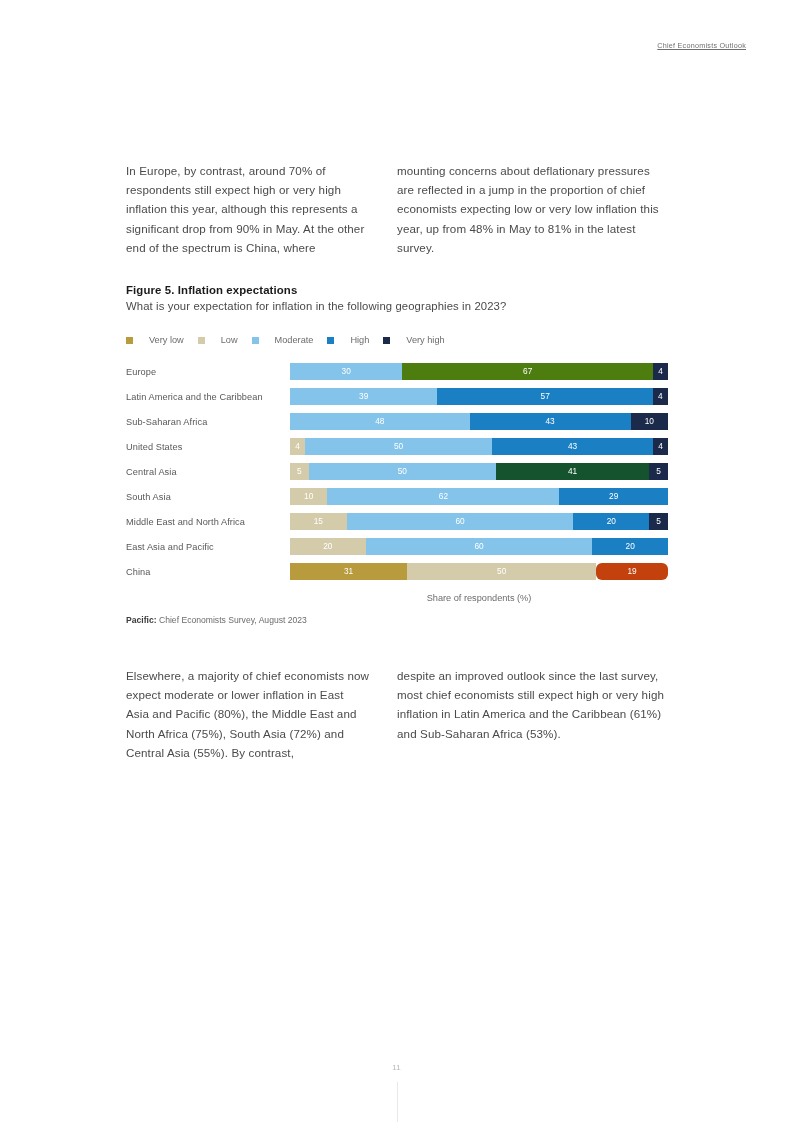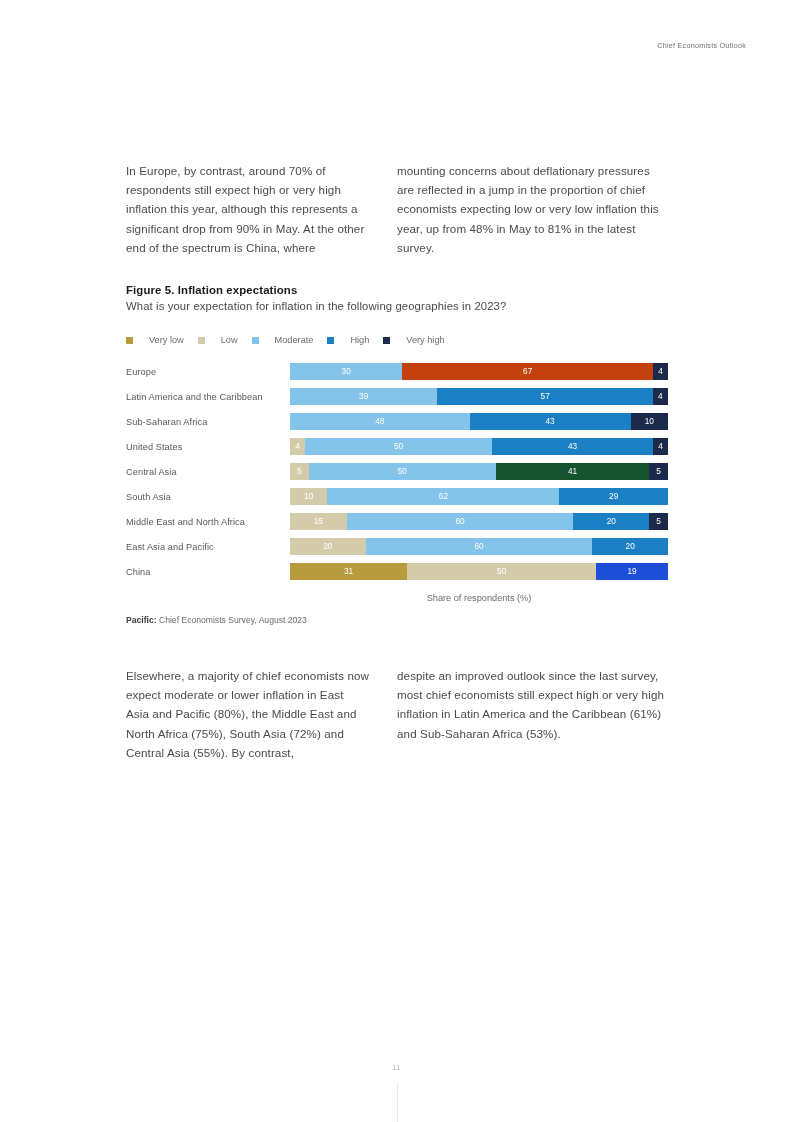--- a/index.html
+++ b/index.html
@@ -24,20 +24,21 @@
 
   
   .running-header {
     position: absolute;
     top: 41px;
     right: 47px;
     font-size: 7.2px;
     letter-spacing: 0.25px;
     color: #6f6f6f;
     white-space: nowrap;
+    text-decoration: underline;
   }
 
   
   .body-cols {
     position: absolute;
     left: 126px;
     width: 542px;
     display: flex;
     gap: 0px;
   }
@@ -222,21 +223,21 @@
         </div>
       </div>
 
     <div class="chart">
         <div class="chart-row">
           <div class="row-label">Europe</div>
           <div class="row-track">
             <div class="seg seg-moderate" style="background: rgb(132, 195, 234); width: 29.703%;">
               <span class="seg-value">30</span>
             </div>
-            <div class="seg seg-high" style="background: #c2410c; width: 66.3366%;">
+            <div class="seg seg-high" style="background: #4d7c0f; width: 66.3366%;">
               <span class="seg-value">67</span>
             </div>
             <div class="seg seg-very-high" style="background: rgb(27, 42, 74); width: 3.9604%;">
               <span class="seg-value">4</span>
             </div>
           </div>
         </div>
         <div class="chart-row">
           <div class="row-label">Latin America and the Caribbean</div>
           <div class="row-track">
@@ -346,21 +347,21 @@
         </div>
         <div class="chart-row">
           <div class="row-label">China</div>
           <div class="row-track">
             <div class="seg seg-very-low" style="background: rgb(184, 155, 60); width: 31%;">
               <span class="seg-value">31</span>
             </div>
             <div class="seg seg-low" style="background: rgb(212, 203, 171); width: 50%;">
               <span class="seg-value">50</span>
             </div>
-            <div class="seg seg-moderate" style="background: #1d4ed8; width: 19%;">
+            <div class="seg seg-moderate" style="background: #c2410c; width: 19%; border-radius: 6px;">
               <span class="seg-value">19</span>
             </div>
           </div>
         </div>
       </div>
 
     <div class="axis-caption">Share of respondents (%)</div>
 
     <div class="source">
       <b>Pacific:</b><span> Chief Economists Survey, August 2023</span>

